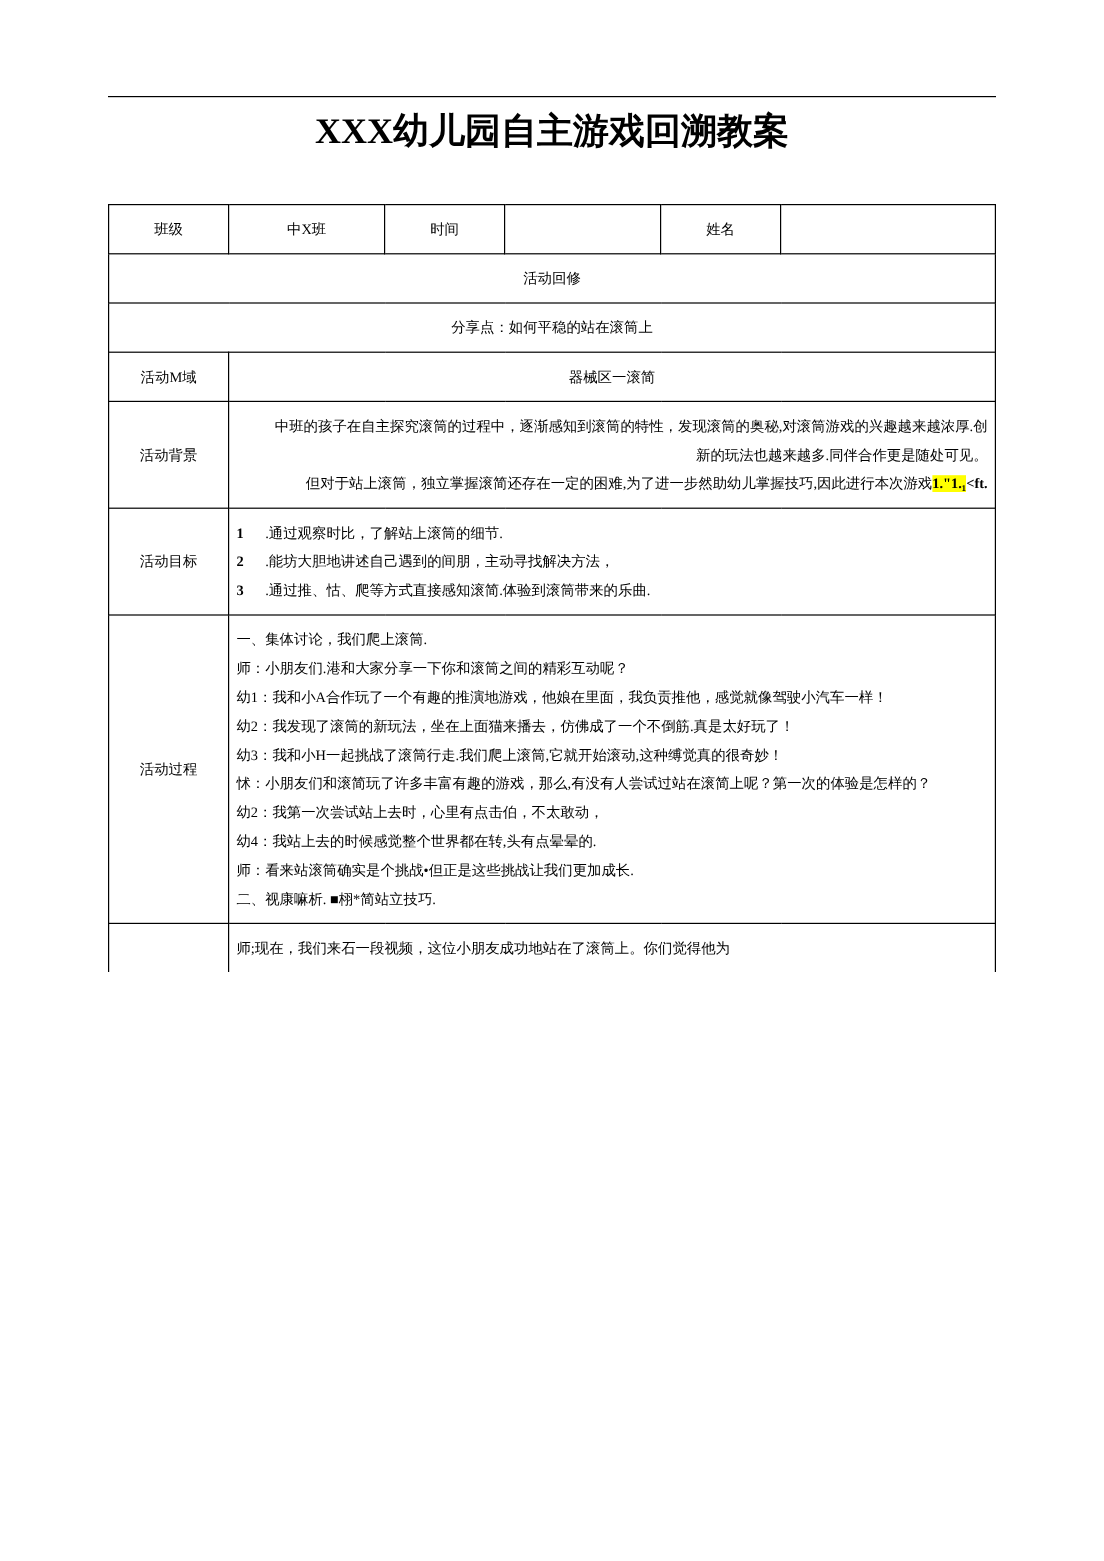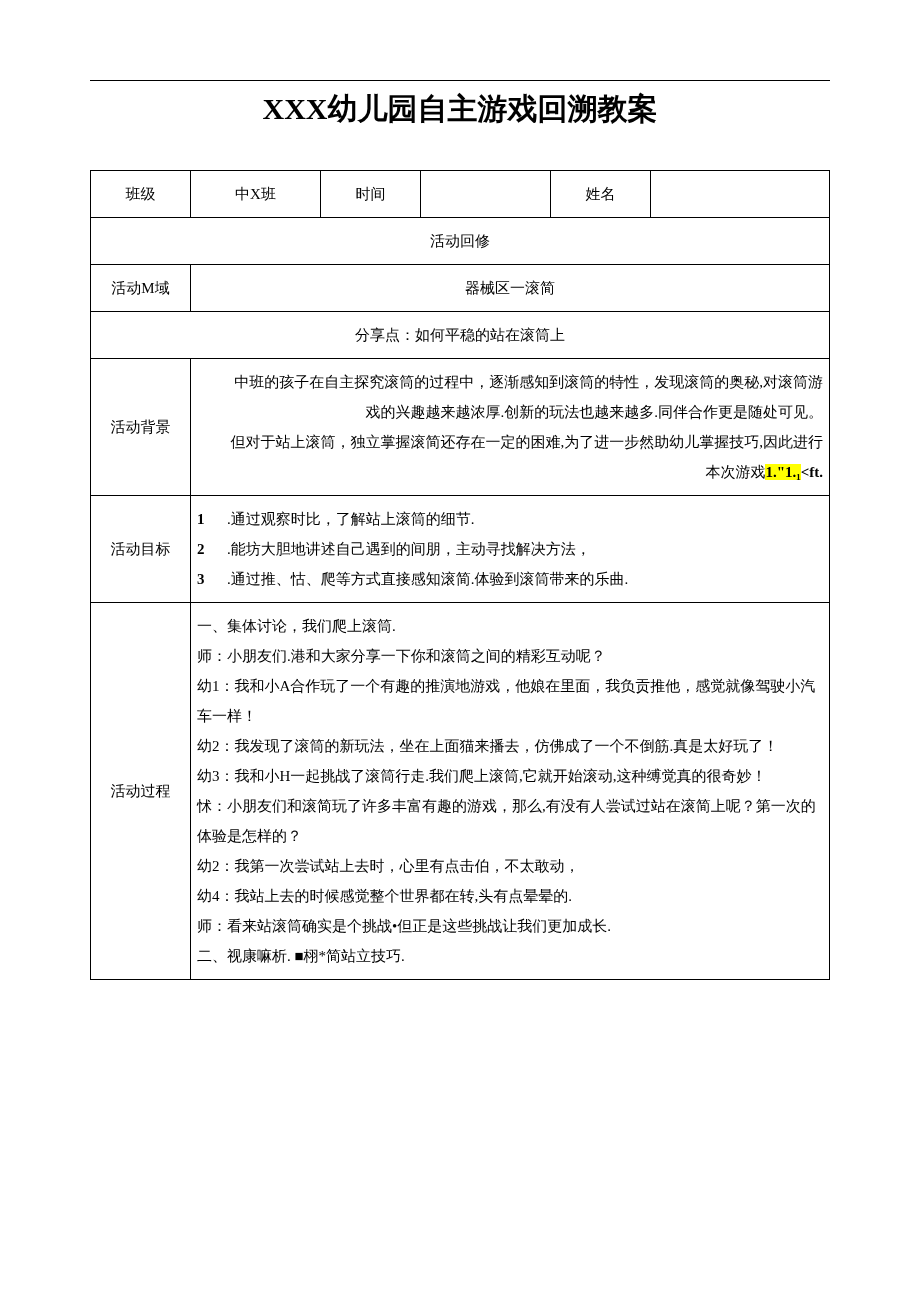--- a/index.html
+++ b/index.html
@@ -26,21 +26,21 @@
   }
   table.main {
     width: 100%;
     border-collapse: collapse;
     table-layout: fixed;
   }
   table.main td, table.main th {
     border: 1px solid #000;
     padding: 8px 6px;
     vertical-align: middle;
-    font-size: 15px;
+    font-size: 12px;
     line-height: 2;
     font-weight: normal;
   }
   .center { text-align: center; }
   .italic { }
   .content-cell { text-align: left; padding: 10px 8px; }
   .indent { text-indent: 2em; text-align: right; }
   .hl {
     background: #ffff00;
     font-weight: bold;
@@ -80,26 +80,26 @@
     <td class="center"></td>
     <td class="center">姓名</td>
     <td class="center"></td>
   </tr>
 
   <tr>
     <td colspan="6" class="center italic">活动回修</td>
   </tr>
 
   <tr>
-    <td class="center">活动M域</td>
-    <td colspan="5" class="center">器械区一滚简</td>
+    <td colspan="6" class="center">分享点：如何平稳的站在滚筒上</td>
   </tr>
 
   <tr>
-    <td colspan="6" class="center">分享点：如何平稳的站在滚筒上</td>
+    <td class="center">活动M域</td>
+    <td colspan="5" class="center">器械区一滚简</td>
   </tr>
 
   <tr>
     <td class="center">活动背景</td>
     <td colspan="5" class="content-cell">
       <p class="indent">中班的孩子在自主探究滚筒的过程中，逐渐感知到滚筒的特性，发现滚筒的奥秘,对滚筒游戏的兴趣越来越浓厚.创新的玩法也越来越多.同伴合作更是随处可见。</p>
       <p class="indent">
         <span>但对于站上滚筒，独立掌握滚简还存在一定的困难,为了进一步然助幼儿掌握技巧,因此进行本次游戏</span><span class="hl">1."1.₁</span><span class="bold">&lt;ft.</span>
       </p>
     </td>
@@ -134,15 +134,21 @@
       <p>幼2：我发现了滚筒的新玩法，坐在上面猫来播去，仿佛成了一个不倒筋.真是太好玩了！</p>
       <p>幼3：我和小H一起挑战了滚筒行走.我们爬上滚筒,它就开始滚动,这种缚觉真的很奇妙！</p>
       <p>怵：小朋友们和滚简玩了许多丰富有趣的游戏，那么,有没有人尝试过站在滚简上呢？第一次的体验是怎样的？</p>
       <p>幼2：我第一次尝试站上去时，心里有点击伯，不太敢动，</p>
       <p>幼4：我站上去的时候感觉整个世界都在转,头有点晕晕的.</p>
       <p>师：看来站滚筒确实是个挑战•但正是这些挑战让我们更加成长.</p>
       <p>二、视康嘛析. ■栩*简站立技巧.</p>
     </td>
   </tr>
 
+  <tr class="bottom-row">
+    <td class="center" style="border-left:1px solid #000;border-bottom:none;"></td>
+    <td colspan="5" class="content-cell" style="border-right:1px solid #000;border-bottom:none;">
+      <p>师;现在，我们来石一段视频，这位小朋友成功地站在了滚筒上。你们觉得他为</p>
+    </td>
+  </tr>
 
 </tbody>
   </table>
 
 </body></html>

